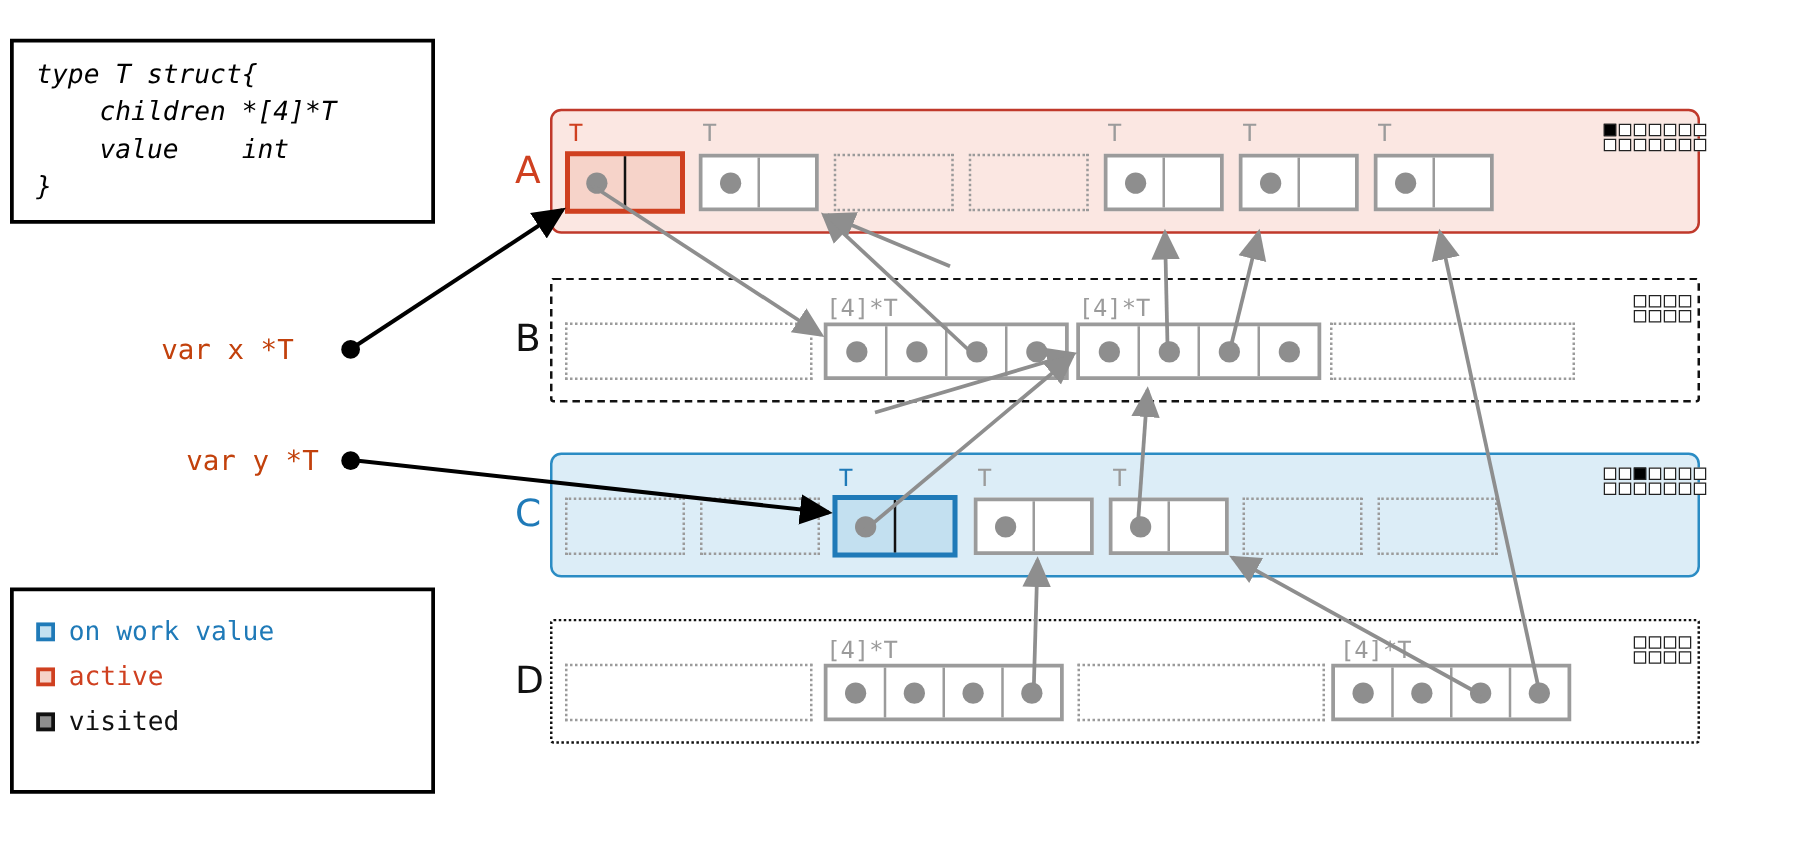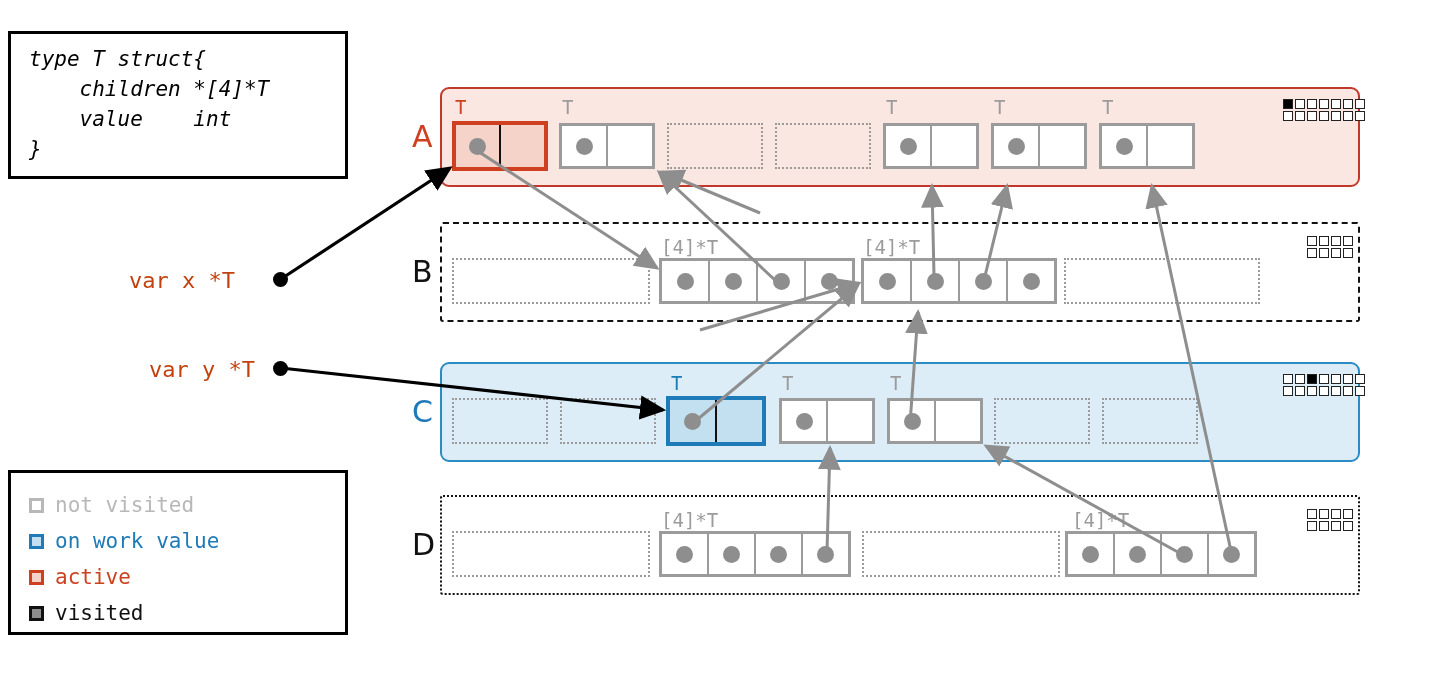--- a/index.html
+++ b/index.html
@@ -75,24 +75,20 @@
 
 <div class="abs" id="code-box">
   <pre>type T struct{
     children *[4]*T
     value    int
 }</pre>
 </div>
 
 <div class="abs" id="legend-box">
   <div class="legend-row">
-    <span class="legend-swatch" style="border-color:#b8b8b8;background:#fff"></span>
-    <span class="legend-label" style="color:#b8b8b8">not visited</span>
-  </div>
-  <div class="legend-row">
     <span class="legend-swatch" style="border-color:#1f7ab8;background:#c3e0f0"></span>
     <span class="legend-label" style="color:#1f7ab8">on work value</span>
   </div>
   <div class="legend-row">
     <span class="legend-swatch" style="border-color:#cf4020;background:#f6d3c9"></span>
     <span class="legend-label" style="color:#cf4020">active</span>
   </div>
   <div class="legend-row">
     <span class="legend-swatch" style="border-color:#111;background:#8e8e8e"></span>
     <span class="legend-label" style="color:#111">visited</span>

